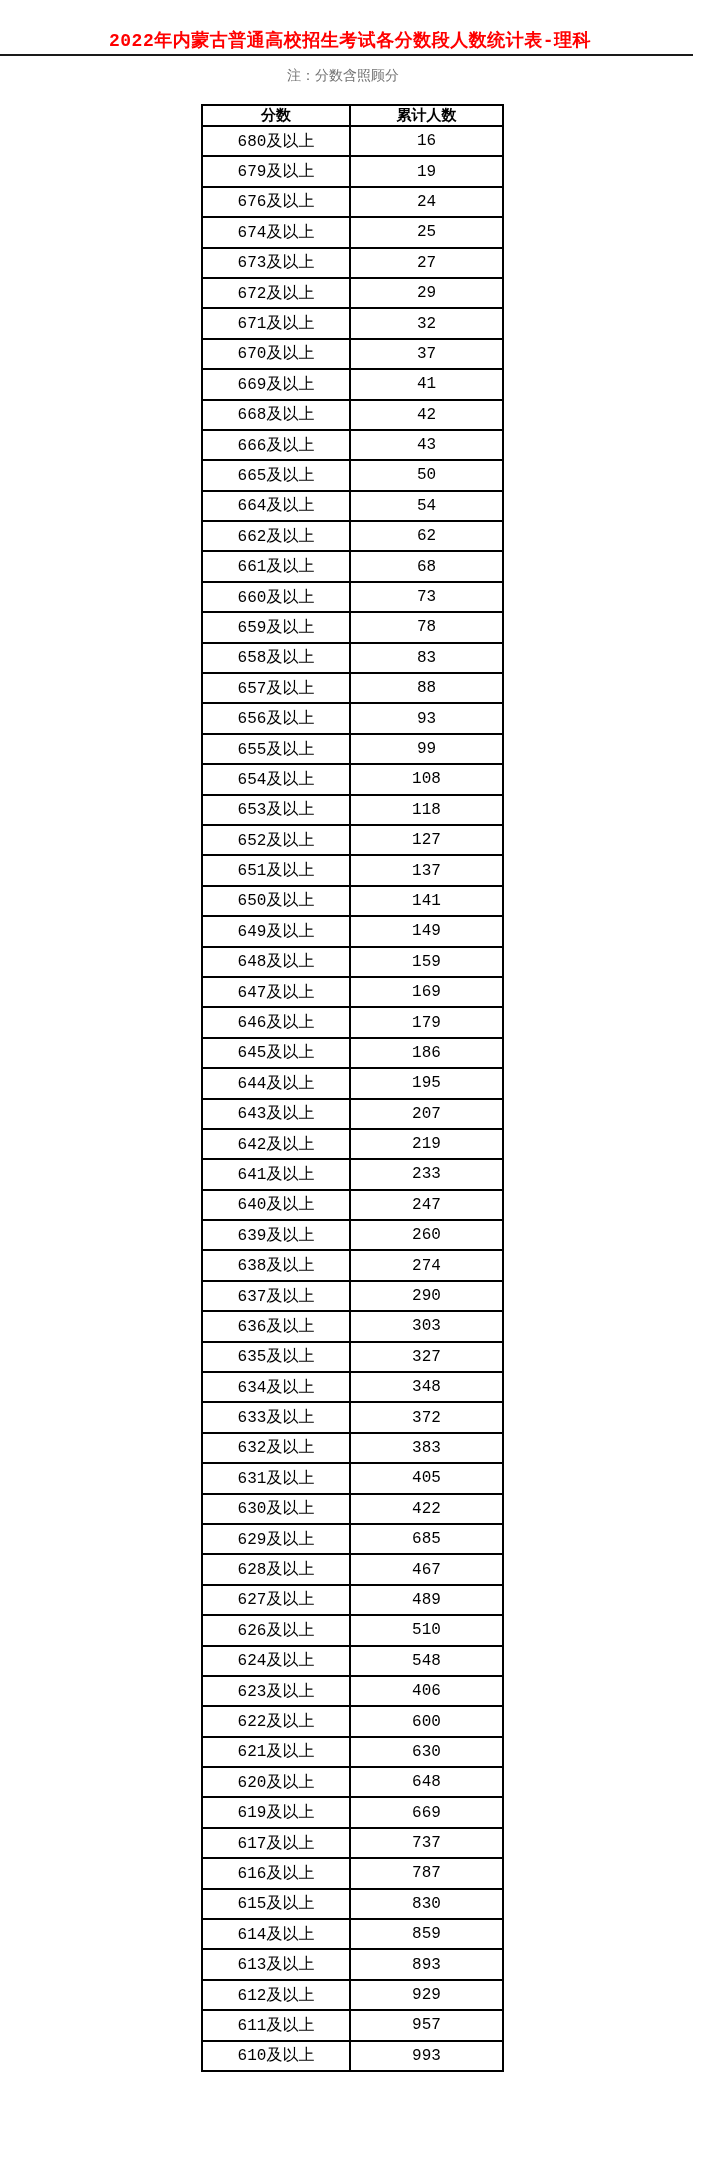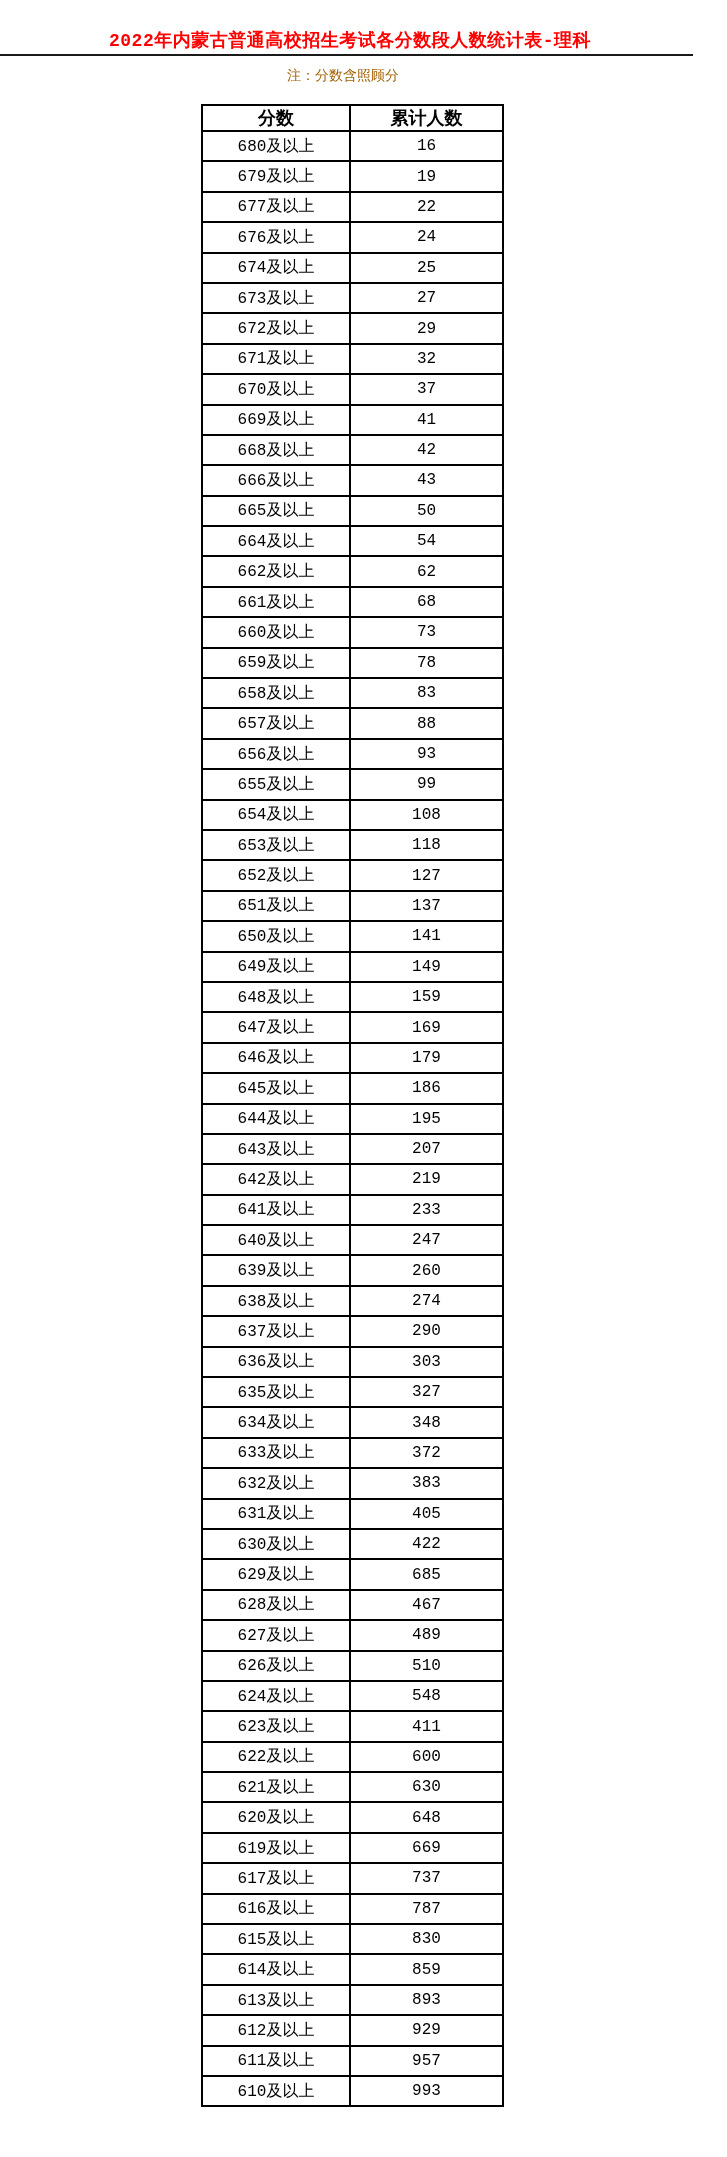--- a/index.html
+++ b/index.html
@@ -20,39 +20,39 @@
     letter-spacing:0.5px;
   }
   .rule{
     position:absolute;top:32px;left:0;width:727px;height:0;
     border-top:2px solid #1a1a1a;
   }
   .note{
     position:absolute;top:45px;left:0;width:686px;
     text-align:center;
     font-size:14px;
-    color:#a16207;
+    color:#737373;
   }
   table.scores{
     position:absolute;left:201px;top:82px;
     border-collapse:collapse;
     table-layout:fixed;
     width:301px;
     background:#fff;
   }
   table.scores th, table.scores td{
     border:2px solid var(--border,#000);
     text-align:center;
     vertical-align:middle;
     padding:0;
     overflow:hidden;
   }
   table.scores th{
     height:17px;
-    font-size:18px;
+    font-size:15px;
     font-weight:bold;
   }
   table.scores td{
     height:28.4px;
     font-size:16px;
     font-weight:normal;
   }
   col.c-score{width:148px;}
   col.c-count{width:153px;}
 </style>
@@ -81,24 +81,20 @@
     <tbody>
         <tr>
           <td>680及以上</td>
           <td>16</td>
         </tr>
         <tr>
           <td>679及以上</td>
           <td>19</td>
         </tr>
         <tr>
-          <td>677及以上</td>
-          <td>22</td>
-        </tr>
-        <tr>
           <td>676及以上</td>
           <td>24</td>
         </tr>
         <tr>
           <td>674及以上</td>
           <td>25</td>
         </tr>
         <tr>
           <td>673及以上</td>
           <td>27</td>
@@ -282,21 +278,21 @@
         <tr>
           <td>626及以上</td>
           <td>510</td>
         </tr>
         <tr>
           <td>624及以上</td>
           <td>548</td>
         </tr>
         <tr>
           <td>623及以上</td>
-          <td>411</td>
+          <td>406</td>
         </tr>
         <tr>
           <td>622及以上</td>
           <td>600</td>
         </tr>
         <tr>
           <td>621及以上</td>
           <td>630</td>
         </tr>
         <tr>

